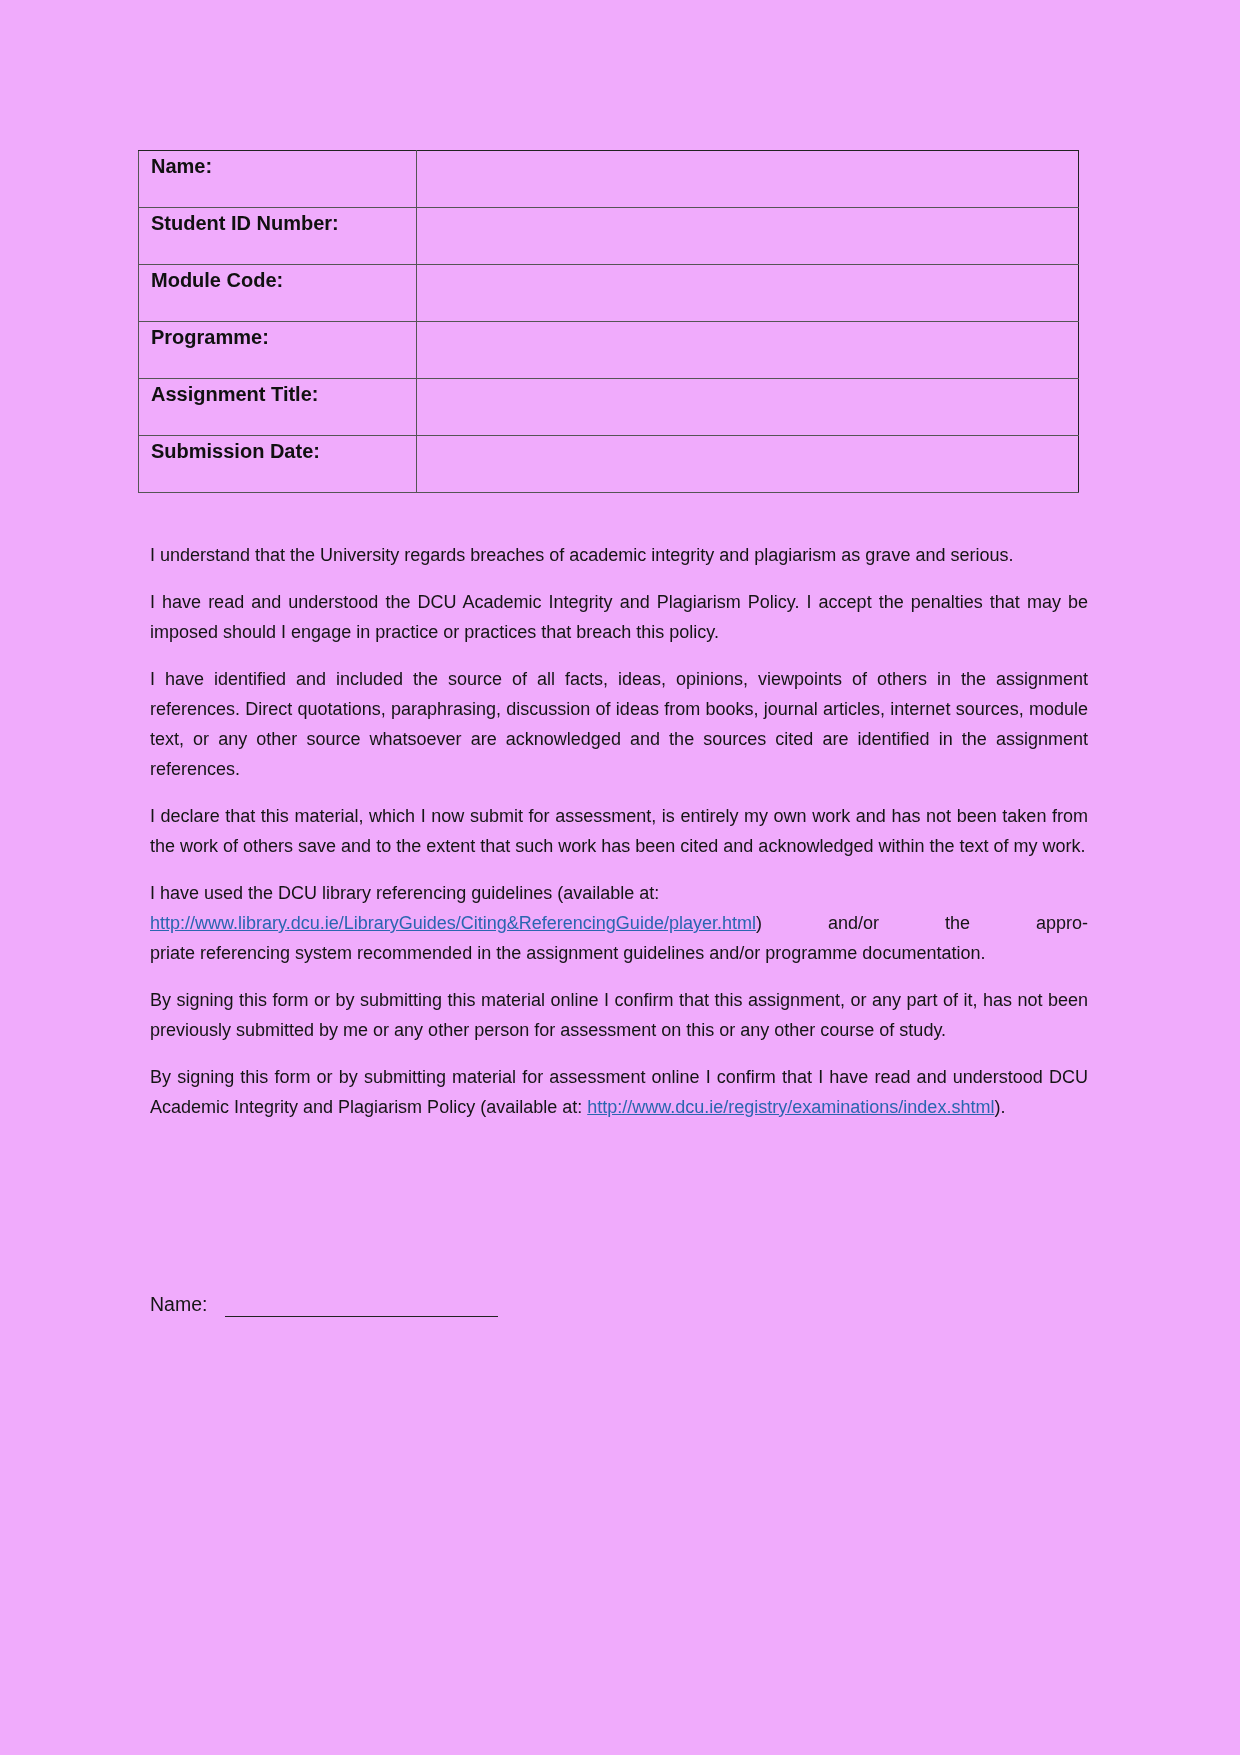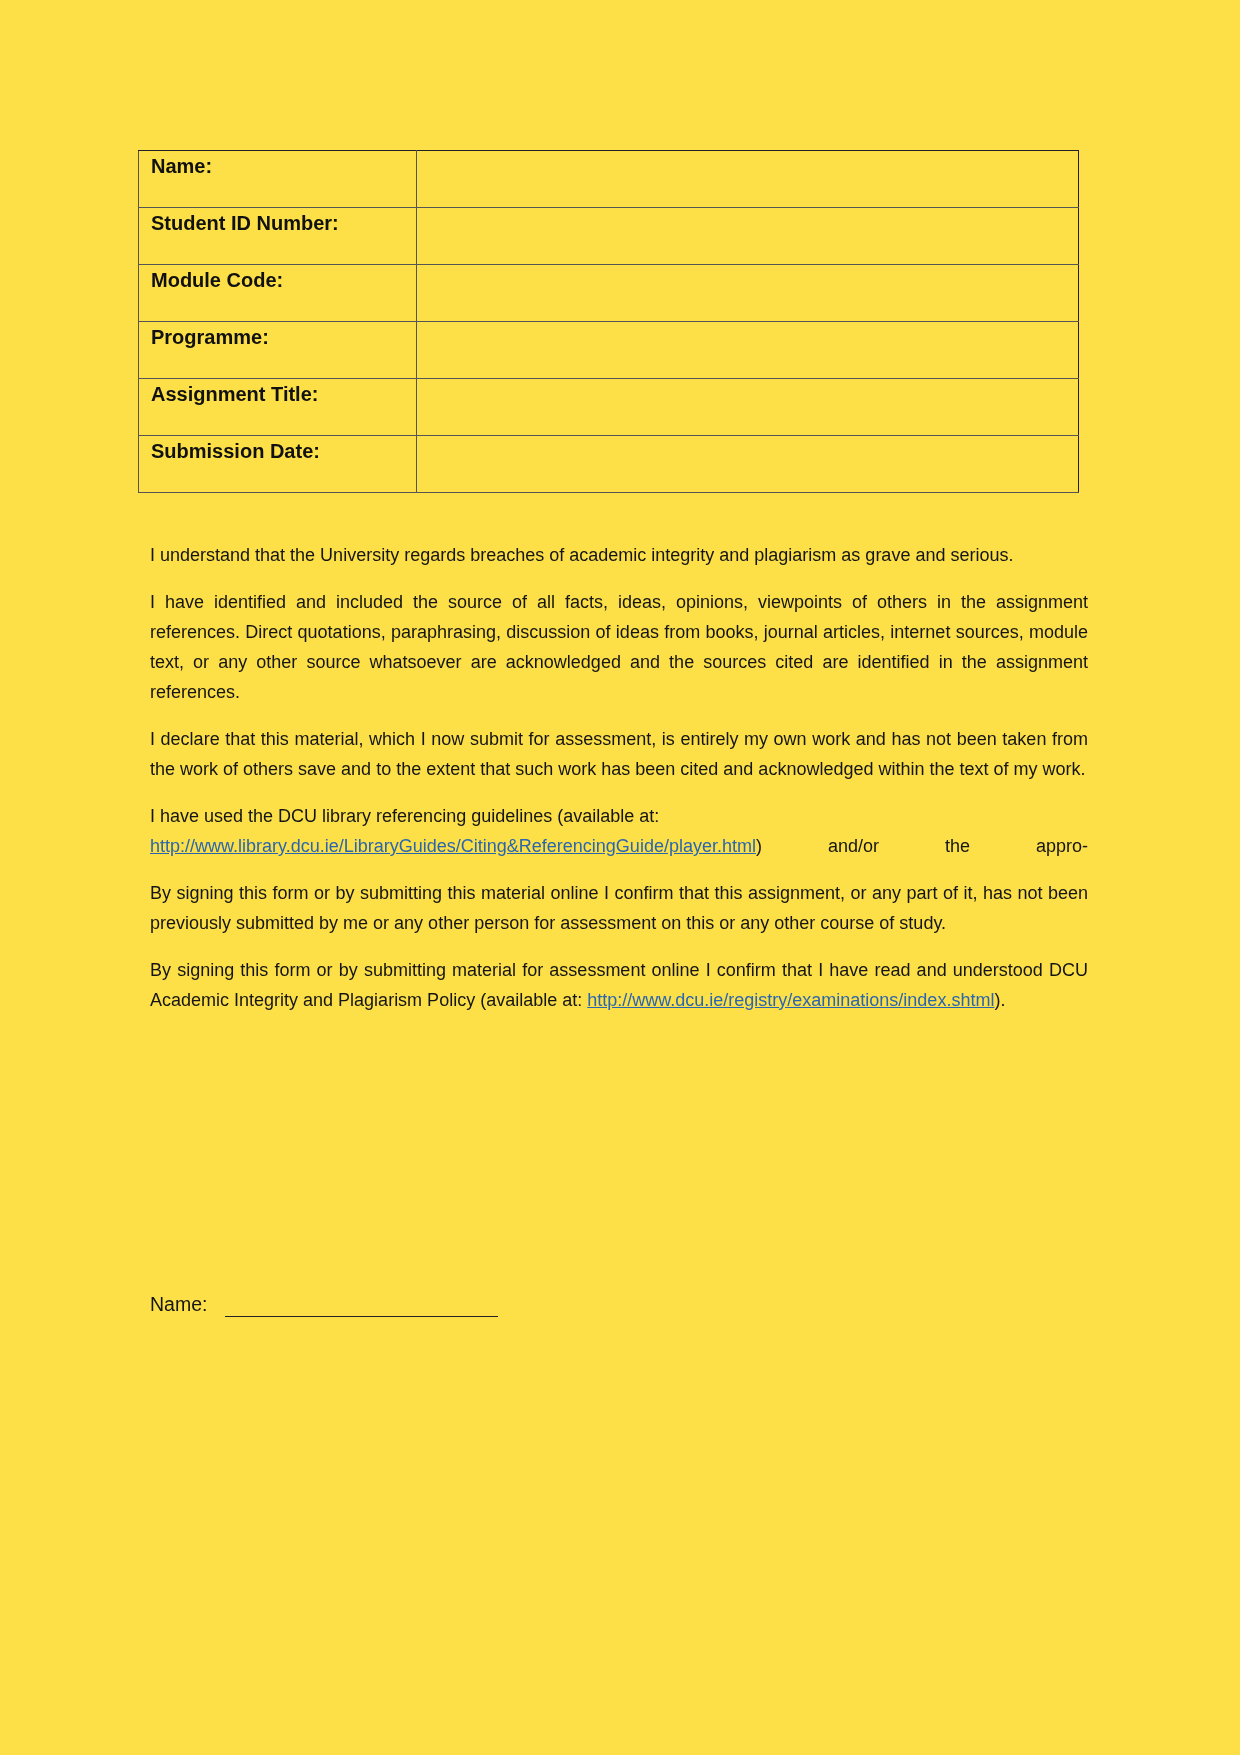--- a/index.html
+++ b/index.html
@@ -13,21 +13,21 @@
       position: relative;
       font-family: "Liberation Sans", "DejaVu Sans", sans-serif;
       color: #111111;
       overflow: hidden;
     }
     .page {
       position: absolute;
       left: 0; top: 0;
       width: 1240px;
       height: 1755px;
-      background: #fde047;
+      background: #f0abfc;
       text-decoration: underline;
     }
     
     .info-table {
       position: absolute;
       left: 138px;
       top: 150px;
       width: 941px;
       border-collapse: collapse;
       table-layout: fixed;
@@ -158,26 +158,28 @@
         <td class="label-cell">Submission Date:</td>
         <td class="value-cell">
           <input class="value-input" type="text" value="" style="">
         </td>
       </tr>
     </tbody>
   </table>
 
   <div class="body-text">
     <p>I understand that the University regards breaches of academic integrity and plagiarism as grave and serious.</p>
+    <p>I have read and understood the DCU Academic Integrity and Plagiarism Policy. I accept the penalties that may be imposed should I engage in practice or practices that breach this policy.</p>
     <p>I have identified and included the source of all facts, ideas, opinions, viewpoints of others in the assignment references. Direct quotations, paraphrasing, discussion of ideas from books, journal articles, internet sources, module text, or any other source whatsoever are acknowledged and the sources cited are identified in the assignment references.</p>
     <p>I declare that this material, which I now submit for assessment, is entirely my own work and has not been taken from the work of others save and to the extent that such work has been cited and acknowledged within the text of my work.</p>
 
     <p class="left">
       <span>I have used the DCU library referencing guidelines (available at:</span><br>
       <span class="nowrap-line"><a class="doc-link">http://www.library.dcu.ie/LibraryGuides/Citing&amp;ReferencingGuide/player.html</a><span>) and/or the appro-</span></span>
+      <span style="display:block;text-align:justify;">priate referencing system recommended in the assignment guidelines and/or programme documentation.</span>
     </p>
 
     <p>By signing this form or by submitting this material online I confirm that this assignment, or any part of it, has not been previously submitted by me or any other person for assessment on this or any other course of study.</p>
 
     <p>
       <span>By signing this form or by submitting material for assessment online I confirm that I have read and understood DCU Academic Integrity and Plagiarism Policy (available at:</span>
       <a class="doc-link">http://www.dcu.ie/registry/examinations/index.shtml</a><span>).</span>
     </p>
   </div>
 

